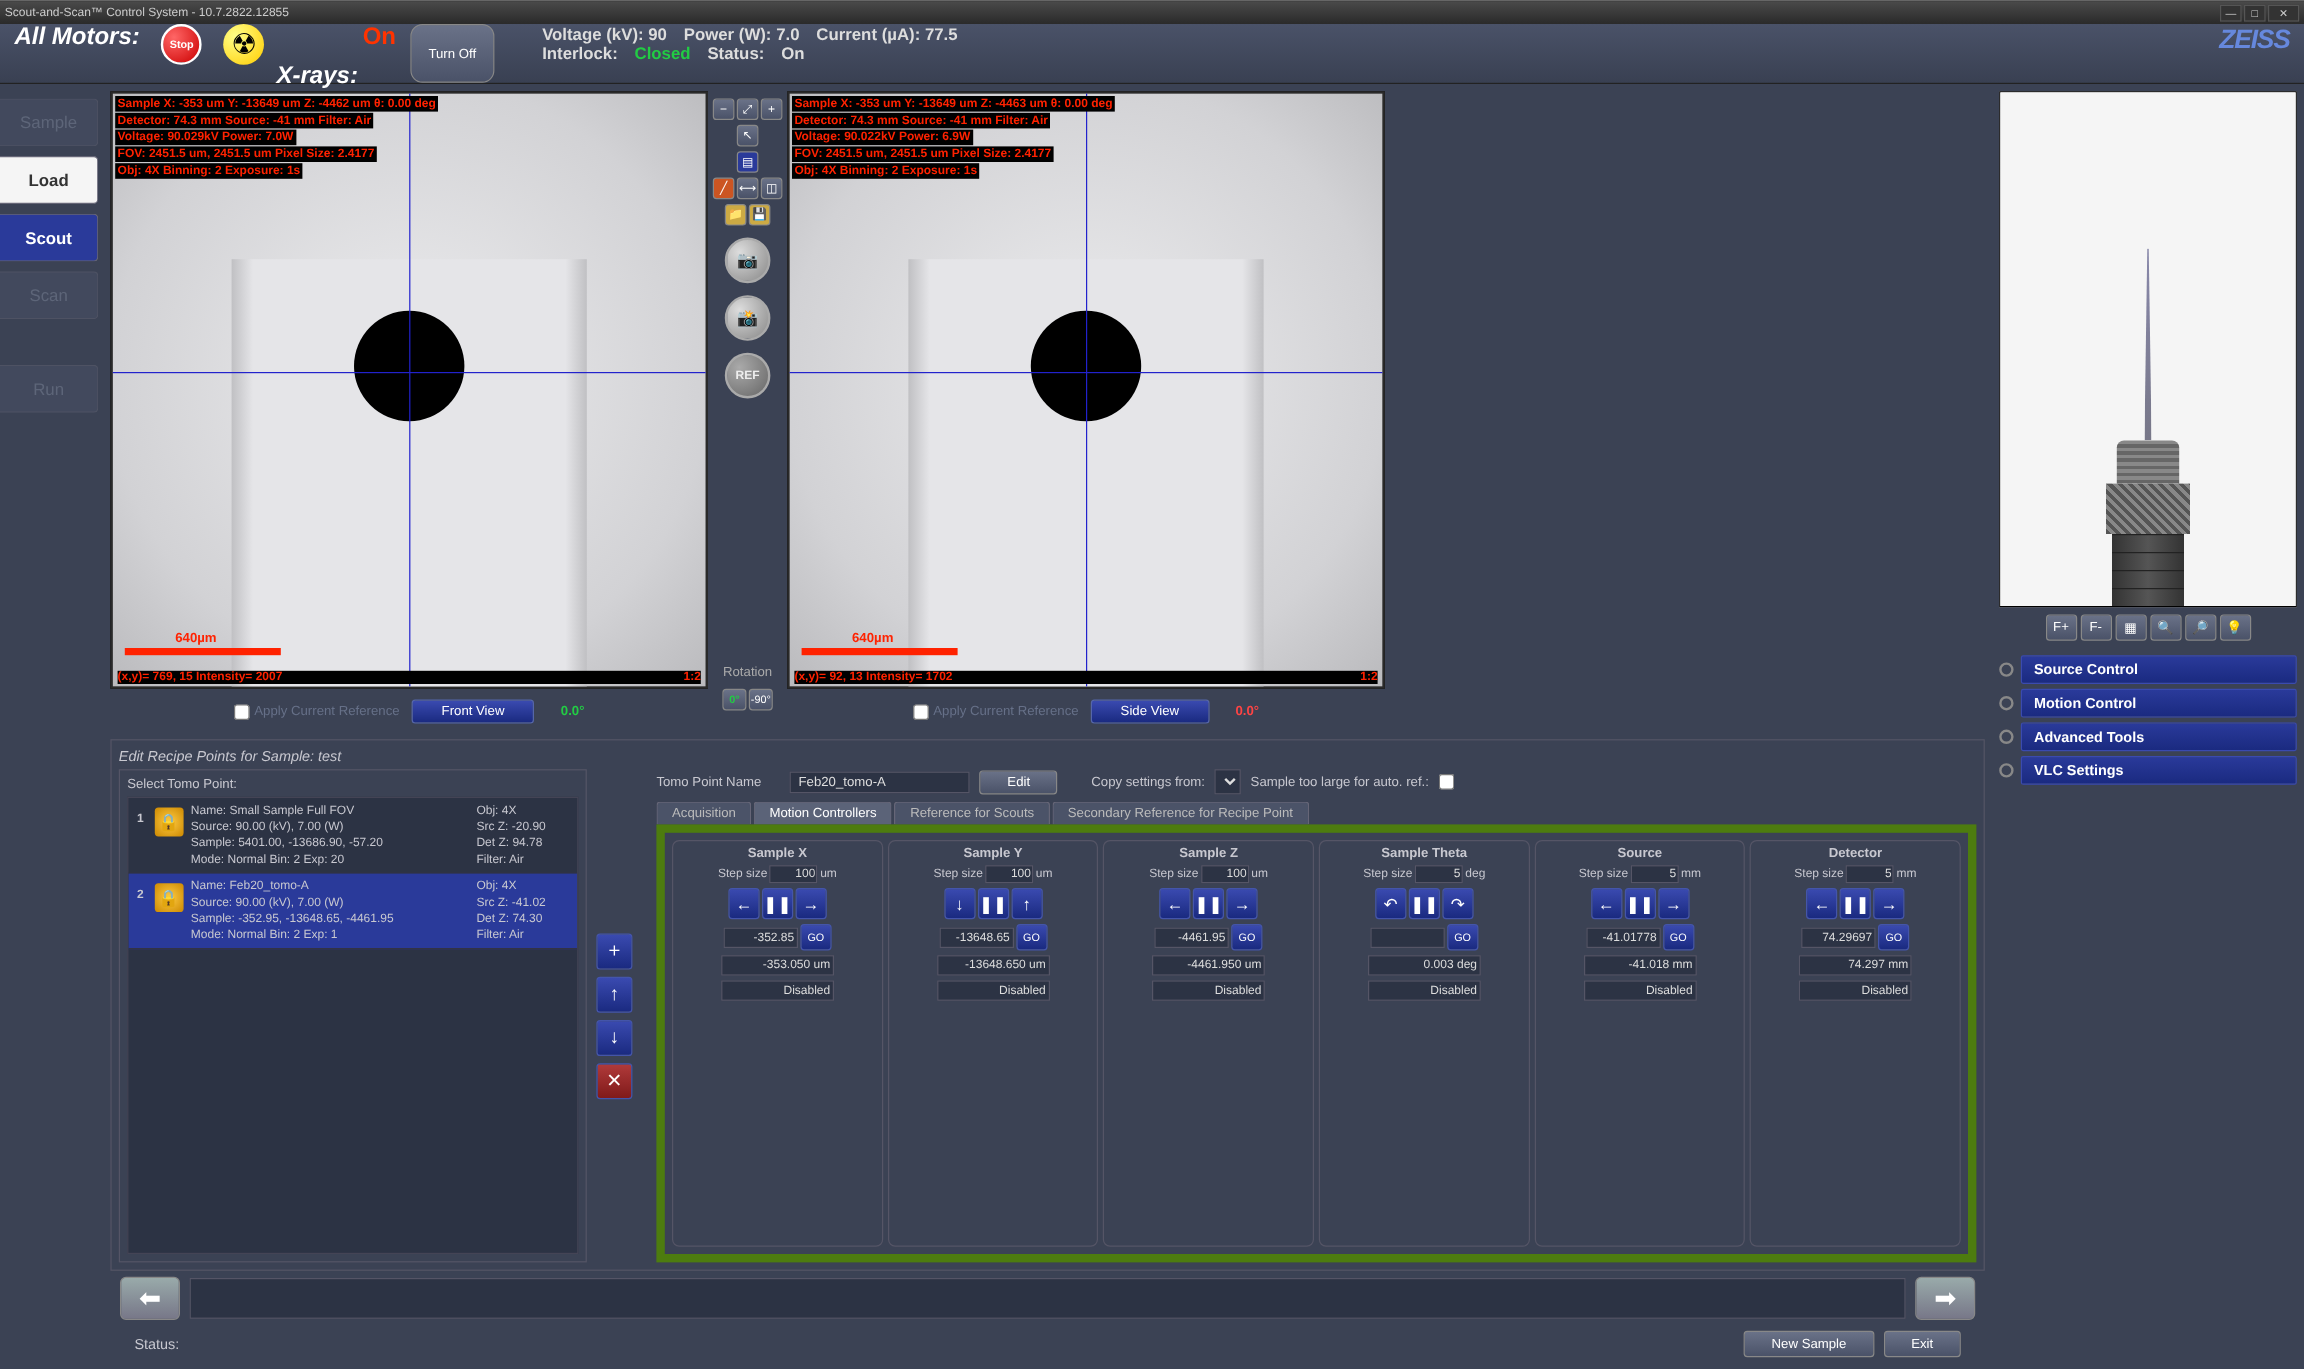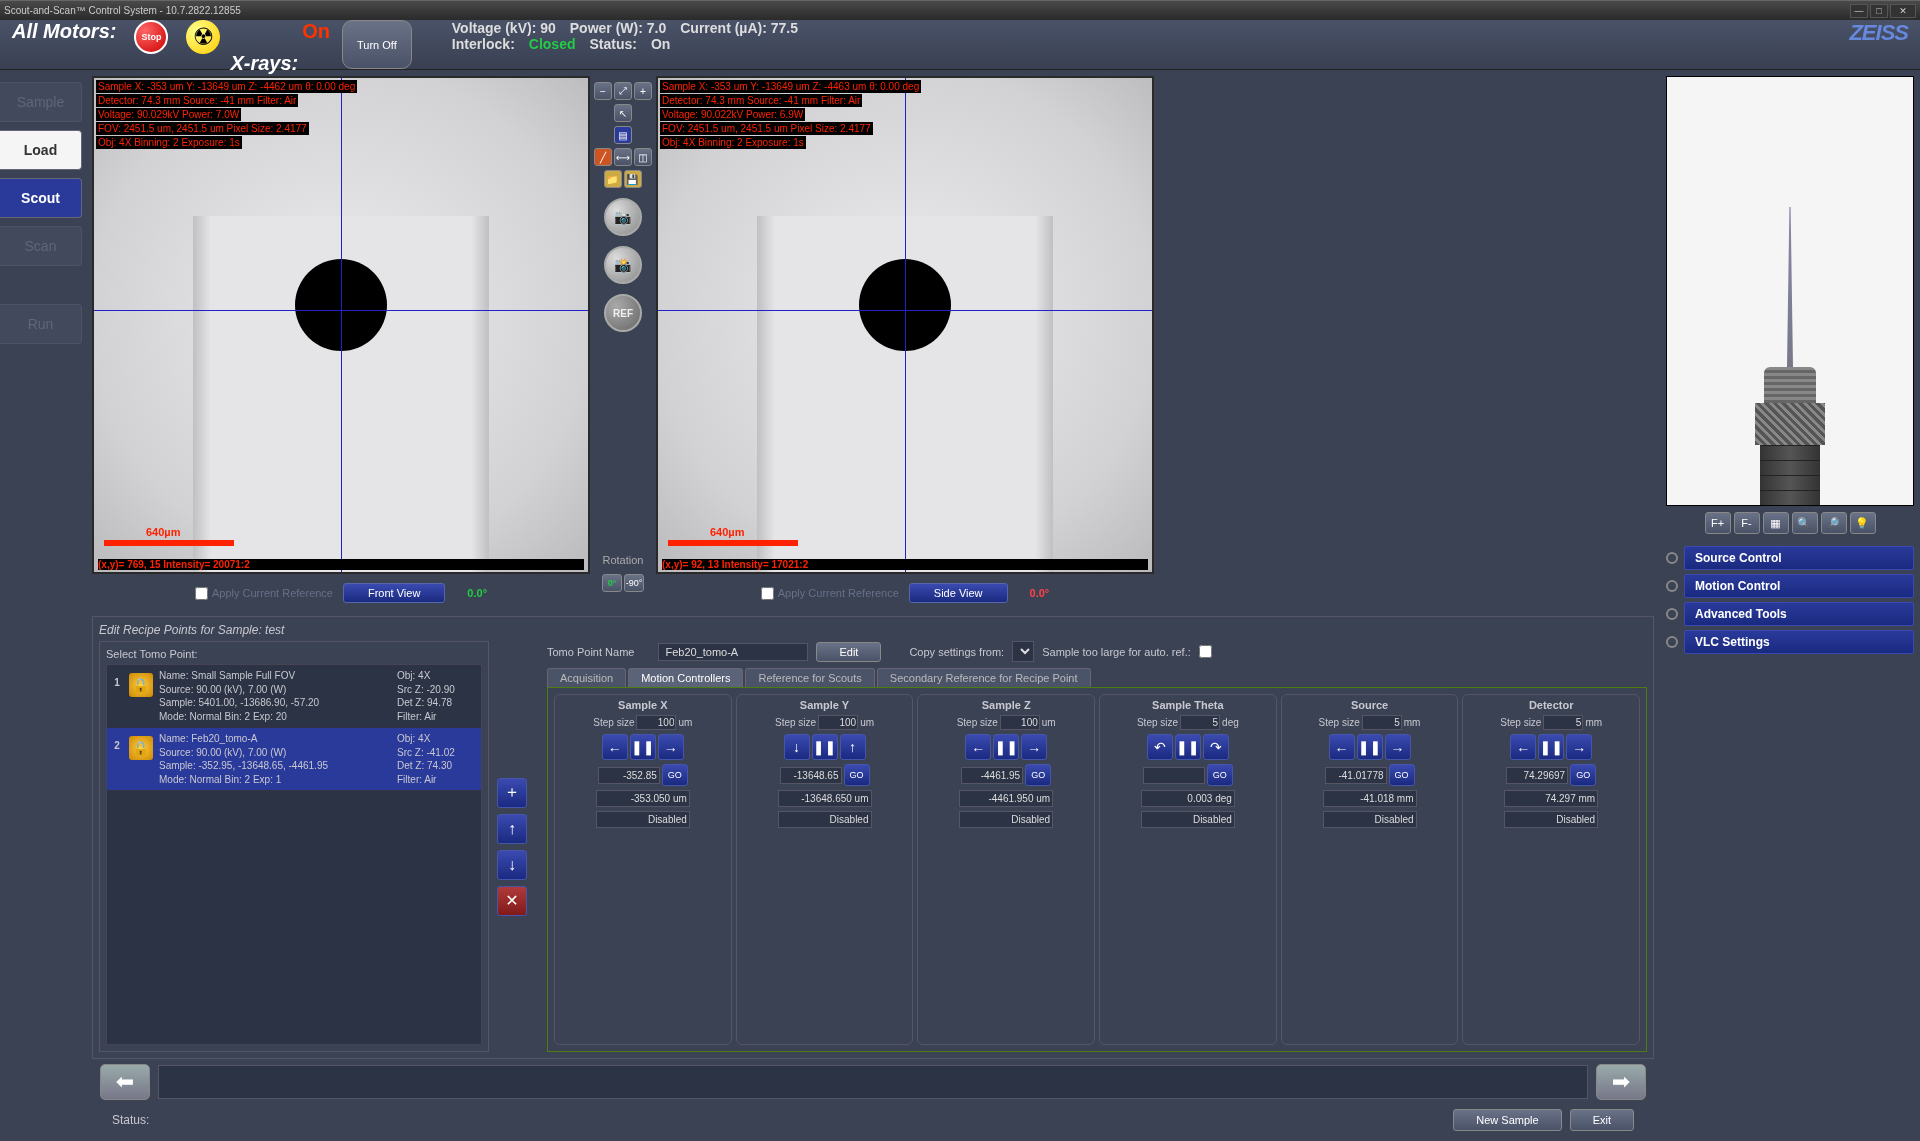--- a/index.html
+++ b/index.html
@@ -37,25 +37,25 @@
 .center { flex: 1; padding: 6px; display: flex; flex-direction: column; }
 
 .viewports { display: flex; gap: 0; }
 .viewport-col { display: flex; flex-direction: column; }
 .viewport { width: 498px; height: 498px; background: #000; border: 2px solid #2a2a2a; position: relative; }
 .viewport-img { position: absolute; inset: 0; background: radial-gradient(circle at 50% 48%, #000 42px, #e8e8ea 46px, #d2d2d5 70%, #bababd 100%); }
 .viewport-img::before { content:''; position:absolute; left:20%; right:20%; top:28%; bottom:0; background: linear-gradient(90deg, #c0c0c3 0%, #e5e5e8 6%, #e5e5e8 94%, #c0c0c3 100%); }
 .viewport-img::after { content:''; position:absolute; left:50%; top:46%; width:92px; height:92px; background:#000; border-radius:50%; transform:translate(-50%,-50%); }
 .crosshair-h { position:absolute; left:0; right:0; top:47%; height:1px; background:#2222cc; }
 .crosshair-v { position:absolute; top:0; bottom:0; left:50%; width:1px; background:#2222cc; }
-.viewport-overlay { position:absolute; top:2px; left:2px; font-size:10px; color:#ff2200; line-height:1.3; font-family: 'Courier New', monospace; font-weight: normal; }
+.viewport-overlay { position:absolute; top:2px; left:2px; font-size:10px; color:#ff2200; line-height:1.3; font-family: 'Courier New', monospace; font-weight: bold; }
 .viewport-overlay div { background:#000; display:inline-block; padding:0 2px; }
 .scalebar { position:absolute; bottom:26px; left:10px; width:130px; height:6px; background:#ff2200; }
 .scalebar-label { position:absolute; bottom:34px; left:52px; color:#ff2200; font-size:11px; font-weight:bold; }
-.viewport-footer { position:absolute; bottom:2px; left:4px; right:4px; display:flex; color:#ff2200; font-size:10px; font-family:'Courier New',monospace; font-weight:bold; background:#000;margin-top:28px; }
+.viewport-footer { position:absolute; bottom:2px; left:4px; right:4px; display:flex; justify-content:space-between; color:#ff2200; font-size:10px; font-family:'Courier New',monospace; font-weight:bold; background:#000;margin-top:28px; }
 
 .viewport-below { height:30px; display:flex; align-items:center; justify-content:center; gap:10px; margin-top:4px; font-size:11px; }
 .below-checkbox { display:flex; align-items:center; gap:4px; color:#667088; }
 .below-checkbox input { margin:0; }
 .view-btn { background: linear-gradient(#3a4ab0, #1a2a80); border:1px solid #5566aa; color:#fff; padding:3px 24px; border-radius:3px; font-size:11px; cursor:pointer; }
 .angle-green { color:#22cc44; font-weight:bold; margin-left:12px; }
 .angle-red { color:#ff4444; font-weight:bold; margin-left:12px; }
 
 .mid-tools { width: 66px; padding:6px 0; display:flex; flex-direction:column; align-items:center; gap:4px; }
 .tool-row { display:flex; gap:2px; }
@@ -87,21 +87,21 @@
 .mid-btn.del { background:linear-gradient(#b03a3a,#801a1a); }
 
 .recipe-right { flex:1; display:flex; flex-direction:column; }
 .recipe-top-row { display:flex; align-items:center; gap:8px; font-size:11px; margin-bottom:6px; }
 .recipe-top-row input[type=text] { background:#2c3344; border:1px solid #556; color:#ddd; padding:2px 6px; font-size:11px;margin-left:16px; }
 .recipe-top-row select { background:#2c3344; border:1px solid #556; color:#ddd; padding:1px; }
 .edit-btn { background:linear-gradient(#6a7288,#4a5268); border:1px solid #888; color:#fff; padding:3px 22px; border-radius:3px; font-size:11px; cursor:pointer; }
 .tabs-row { display:flex; gap:0; }
 .tab { background:#4b5368; border:1px solid #667; border-bottom:none; padding:3px 12px; font-size:11px; color:#bbb; cursor:pointer; border-radius:3px 3px 0 0; margin-right:2px; }
 .tab.active { background:#5b6378; color:#fff; }
-.motion-body { flex:1; border:1px solid #4d7c0f; padding:6px; display:flex; gap:4px; }
+.motion-body { flex:1; border:7px solid #4d7c0f; padding:6px; display:flex; gap:4px; }
 .motor-col { flex:1; border:1px solid #556; border-radius:6px; padding:4px; display:flex; flex-direction:column; align-items:center; gap:4px; font-size:10px; }
 .motor-title { font-weight:bold; font-size:11px; }
 .step-row { display:flex; align-items:center; gap:2px; }
 .step-row input { width:40px; background:#2c3344; border:1px solid #556; color:#ddd; padding:1px; font-size:10px; text-align:right; }
 .arrow-row { display:flex; gap:2px; }
 .mbtn { width:26px; height:26px; background:linear-gradient(#3a4ab0,#1a2a80); border:1px solid #4455aa; border-radius:3px; color:#fff; font-size:14px; cursor:pointer; display:flex; align-items:center; justify-content:center; }
 .pos-row { display:flex; gap:2px; align-items:center; }
 .pos-row input { width:62px; background:#2c3344; border:1px solid #556; color:#ddd; padding:2px; font-size:10px; text-align:right; }
 .go-btn { width:26px; height:22px; background:linear-gradient(#3a4ab0,#1a2a80); border:1px solid #4455aa; border-radius:3px; color:#fff; font-size:9px; cursor:pointer; }
 .readout { width:94px; background:#2c3344; border:1px solid #556; color:#ddd; padding:2px; font-size:10px; text-align:right; }

